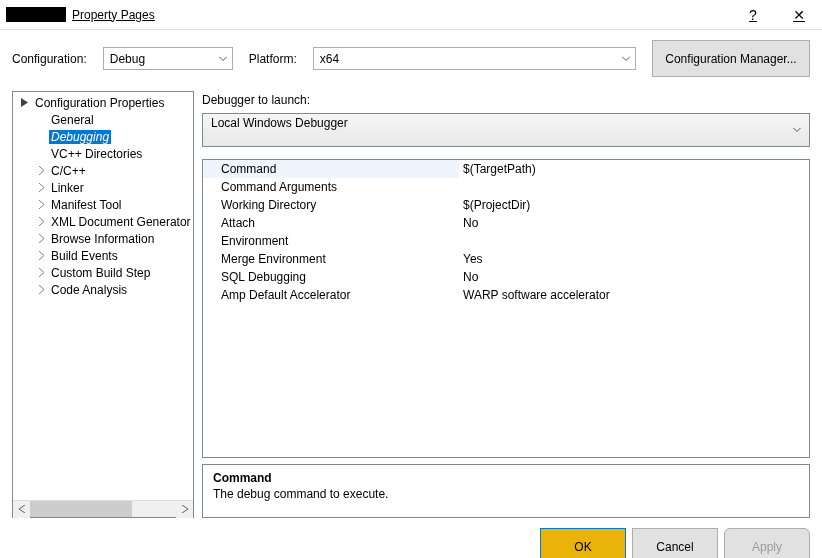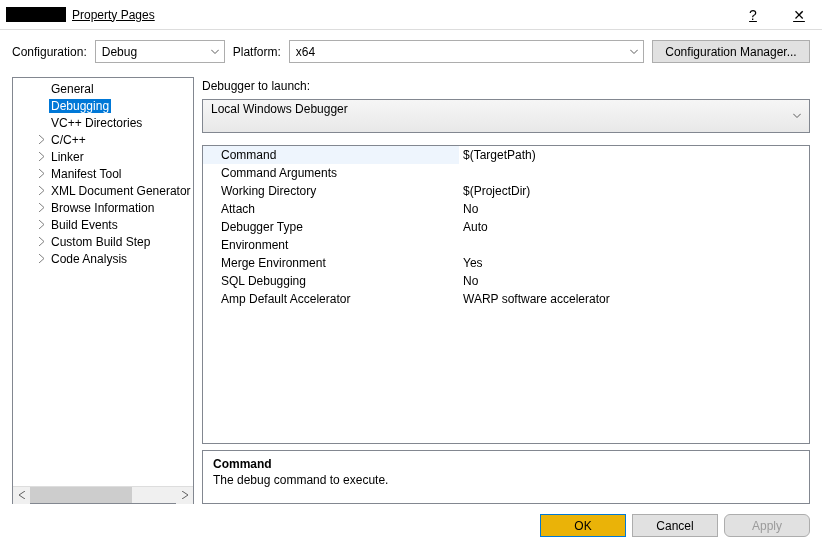--- a/index.html
+++ b/index.html
@@ -33,21 +33,21 @@
   margin-left: auto;
   display: flex;
   align-items: center;
 }
 .title-help { width: 46px; text-align: center; font-size: 14px; }
 .title-close { width: 46px; text-align: center; font-size: 14px; }
 .config-row {
   display: flex;
   align-items: center;
   padding: 10px 12px 14px 12px;
-  gap: 8px;
+  gap: 16px;
 }
 .config-row label { font-size: 12px; }
 .select {
   position: relative;
   background: #fff;
   border: 1px solid #adadad;
   height: 23px;
   display: flex;
   align-items: center;
   padding: 0 6px;
@@ -56,21 +56,21 @@
   position: absolute;
   right: 5px;
   top: 50%;
   transform: translateY(-50%);
   pointer-events: none;
 }
 .chev svg { display: block; }
 .btn {
   background: #e1e1e1;
   border: 1px solid #adadad;
-  height: 23px;
+  height: 37px;
   padding: 0 12px;
   display: inline-flex;
   align-items: center;
   justify-content: center;
   font-family: inherit;
   font-size: 12px;
 }
 .main-area {
   display: flex;
   padding: 0 12px;
@@ -103,20 +103,21 @@
   justify-content: center;
   align-items: center;
   color: #404040;
 }
 .tree-row .gly.blank { color: transparent; }
 .tree-row .lbl { padding: 0 2px; }
 .tree-row.selected .lbl {
   background: #0078d7;
   color: #fff;
   padding: 0 2px;
+  font-style: italic;
 }
 .tree-row.indent1 { padding-left: 20px; }
 .hscroll {
   height: 17px;
   background: #f0f0f0;
   display: flex;
   align-items: center;
   border-top: 1px solid #ddd;
 }
 .hscroll .arrow {
@@ -233,20 +234,28 @@
           <path d="M0 0 L4 4 L8 0" stroke="#5b5b5b" fill="none" stroke-width="1"></path>
         </svg>
     </span>
   </div>
   <button class="btn" style="width:158px">Configuration Manager...</button>
 </div>
 
 <div class="main-area">
   <div class="tree-wrap">
     <div class="tree">
+      <div class="tree-row">
+        <span class="gly">
+          <svg width="9" height="9">
+              <path d="M0 0 L7 4.5 L0 9 Z" fill="#404040"></path>
+            </svg>
+        </span>
+        <span class="lbl">Configuration Properties</span>
+      </div>
       <div id="tree-items">
           <div class="tree-row indent1">
             <span class="gly blank">
               <svg width="9" height="9"></svg>
             </span>
             <span class="lbl">General</span>
           </div>
           <div class="tree-row indent1 selected">
             <span class="gly blank">
               <svg width="9" height="9"></svg>
@@ -365,24 +374,20 @@
           </div>
           <div class="grid-row">
             <div class="name">Working Directory</div>
             <div class="val">$(ProjectDir)</div>
           </div>
           <div class="grid-row">
             <div class="name">Attach</div>
             <div class="val">No</div>
           </div>
           <div class="grid-row">
-            <div class="name">Debugger Type</div>
-            <div class="val">Auto</div>
-          </div>
-          <div class="grid-row">
             <div class="name">Environment</div>
             <div class="val"></div>
           </div>
           <div class="grid-row">
             <div class="name">Merge Environment</div>
             <div class="val">Yes</div>
           </div>
           <div class="grid-row">
             <div class="name">SQL Debugging</div>
             <div class="val">No</div>

